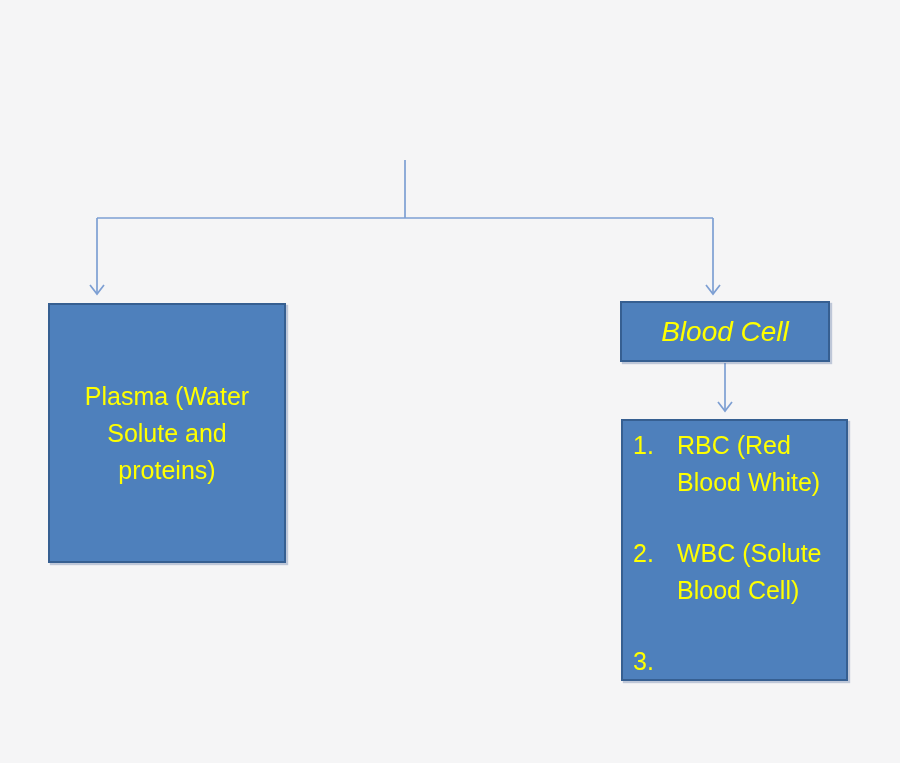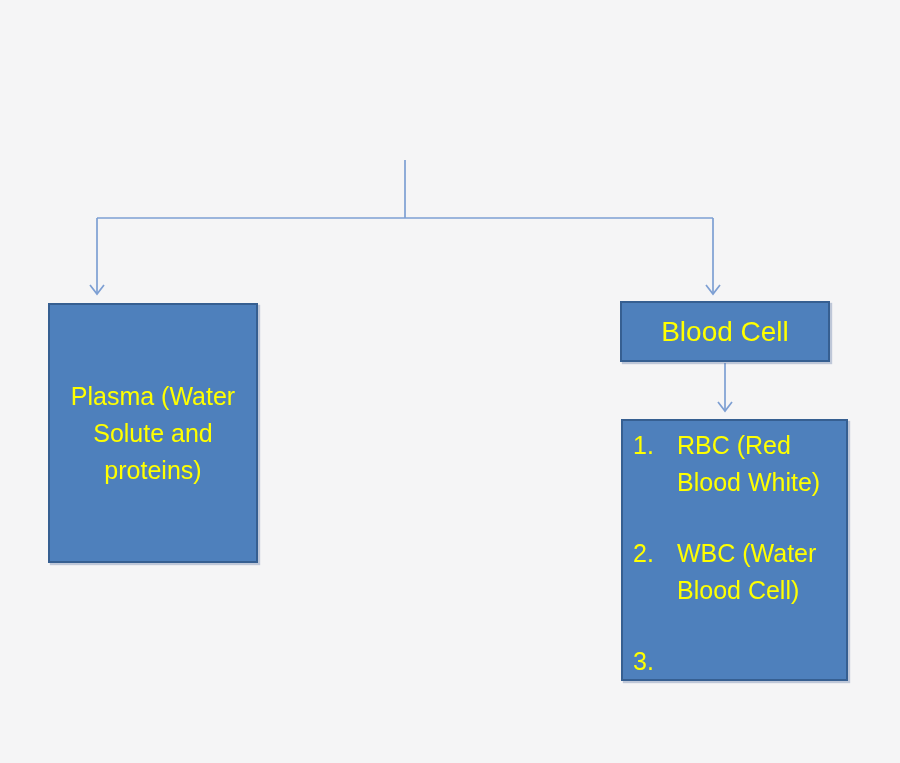--- a/index.html
+++ b/index.html
@@ -39,29 +39,30 @@
     justify-content: center;
     text-align: center;
   }
   .node-title {
     left: 155px; top: 42px;
     width: 498px; height: 116px;
     font-size: 35px;
   }
   .node-plasma {
     left: 48px; top: 303px;
-    width: 210px; height: 260px;
+    width: 238px; height: 260px;
     font-size: 25px;
     line-height: 37px;
     padding: 0 16px;
   }
   .node-bloodcell {
     left: 620px; top: 301px;
     width: 210px; height: 61px;
     font-size: 28px;
+    font-style: italic;
   }
   .node-celltypes {
     left: 621px; top: 419px;
     width: 227px; height: 262px;
     align-items: stretch;
     justify-content: flex-start;
     flex-direction: column;
     text-align: left;
     font-size: 25px;
     line-height: 37px;
@@ -107,20 +108,20 @@
     <span>Blood Cell</span>
   </div>
 
   <div class="node node-celltypes">
     <div class="cell-type-row">
       <span class="cell-type-number">1.</span>
       <span class="cell-type-text">RBC (Red Blood White)</span>
     </div>
     <div class="cell-type-row">
       <span class="cell-type-number">2.</span>
-      <span class="cell-type-text">WBC (Water Blood Cell)</span>
+      <span class="cell-type-text">WBC (Solute Blood Cell)</span>
     </div>
     <div class="cell-type-row">
       <span class="cell-type-number">3.</span>
     </div>
   </div>
 
 </div>
 
 </body></html>

